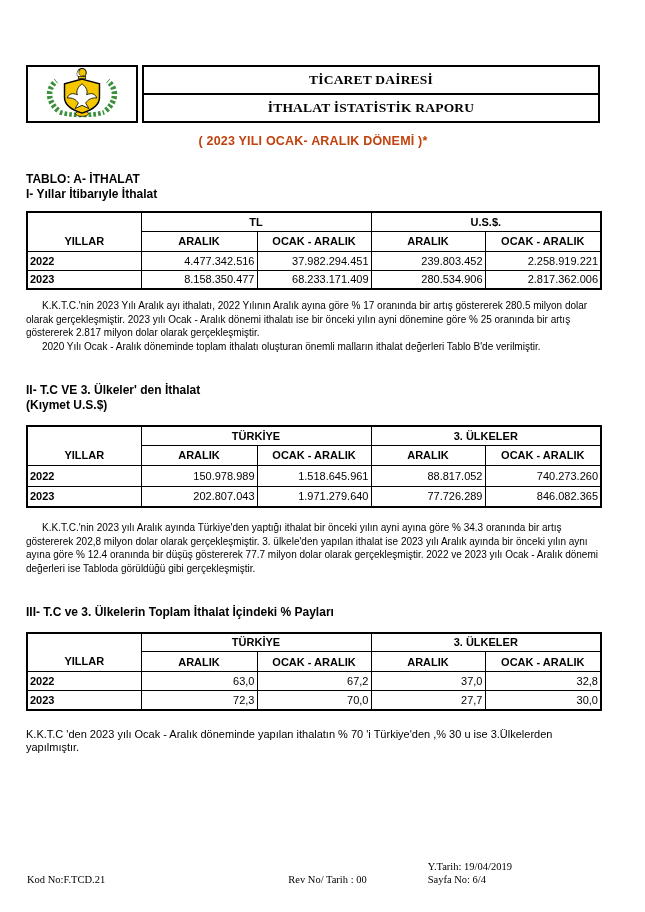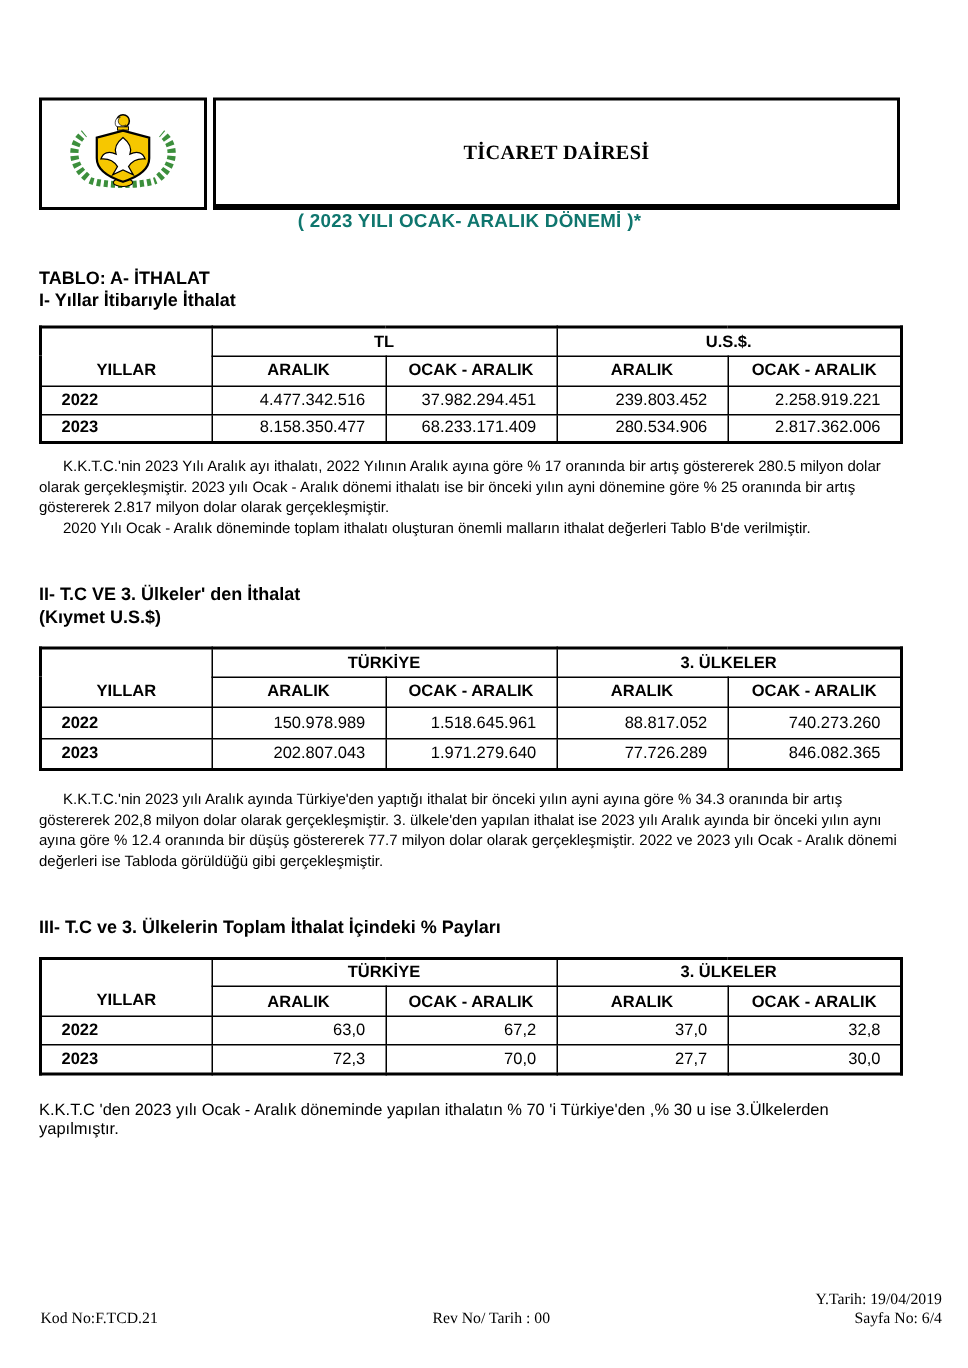--- a/index.html
+++ b/index.html
@@ -4,49 +4,49 @@
 <style>
   * { margin:0; padding:0; box-sizing:border-box; }
   html,body { background:#fff; }
   .page {
     position:relative; width:645px; height:912px; background:#fff;
     font-family:"Liberation Sans", sans-serif; color:#000; overflow:hidden;
   }
   .content { position:absolute; left:26px; top:65px; width:574px; }
 
   
-  .header-box { display:flex; height:75px;text-align:center; }
+  .header-box { display:flex; height:58px;text-align:center; }
   .logo-cell {
     width:112px; border:2px solid #000; margin-right:4px;
     display:flex; align-items:center; justify-content:center;
   }
   .title-cell { flex:1; border:2px solid #000; display:flex; flex-direction:column; }
   .title-row {
     flex:1; display:flex; align-items:center; justify-content:center;
     font-family:"Liberation Serif", serif; font-weight:bold; font-size:13.5px;
     letter-spacing:.2px;
   }
   .title-row.first { border-bottom:2px solid #000; }
   .subtitle {
-    text-align:center; font-weight:bold; font-size:12.5px;
-    color:#0f766e; letter-spacing:.2px;
+    margin-top:11px; text-align:center; font-weight:bold; font-size:12.5px;
+    color:#c2410c; letter-spacing:.2px;
   }
 
   
   .h-block { font-weight:bold; font-size:12px; line-height:14.5px; }
   .h-a { margin-top:24px; }
   .h-ii { margin-top:30px; }
   .h-iii { margin-top:30px; }
 
   
   table.rpt {
     width:574px; border-collapse:collapse; table-layout:fixed;
     border:2px solid #000; font-size:11px; margin-top:10px;
   }
-  table.rpt td, table.rpt th { border:1px solid #000; padding:0 13px; overflow:hidden; }
+  table.rpt td, table.rpt th { border:1px solid #000; padding:0 2px; overflow:hidden; }
   table.rpt .grp  { height:19px; font-weight:bold; text-align:center; }
   table.rpt .colh { height:20px; font-weight:bold; text-align:center; }
   table.rpt .yillar { font-weight:bold; text-align:center; vertical-align:bottom; padding-bottom:4px; }
   table.rpt .year { height:19px; font-weight:bold; text-align:left; }
   table.rpt .num  { height:19px; text-align:right; }
   table.rpt .cnum { height:19px; text-align:right; }
   table.rpt.tall .year, table.rpt.tall .num { height:21px; }
 
   
   .para { font-size:10px; line-height:13.5px; margin-top:9px; }
@@ -55,21 +55,21 @@
   .note { font-size:11px; line-height:13.5px; margin-top:17px; }
 
   
   .page-footer {
     position:absolute; left:27px; top:860px; width:601px;
     display:flex; align-items:flex-end;
     font-family:"Liberation Serif", serif; font-size:10.5px;
   }
   .pf-left  { flex:1; text-align:left; padding-bottom:1px; }
   .pf-mid   { flex:1; text-align:center; padding-bottom:1px; }
-  .pf-right { flex:1; text-align:right; line-height:13px;font-family:Liberation Serif, serif; }
+  .pf-right { flex:1; text-align:left; line-height:13px;font-family:Liberation Serif, serif; }
 </style>
 </head>
 <body>
 
 <div class="page">
   <div class="content">
 
     <div class="header-box">
       <div class="logo-cell">
         <span>
@@ -88,20 +88,21 @@
 
             <path d="M50,19 C45,23 43.5,27 45,31 C39.5,28.5 35.5,30 34,34.5
                      C39.5,34 43.5,36 46,40 L42.5,46 L50,42.5 L57.5,46 L54,40
                      C56.5,36 60.5,34 66,34.5 C64.5,30 60.5,28.5 55,31
                      C56.5,27 55,23 50,19 Z" fill="#fff" stroke="#000" stroke-width="0.9"></path>
           </svg>
         </span>
       </div>
       <div class="title-cell">
         <div class="title-row first">TİCARET DAİRESİ</div>
+        <div class="title-row">İTHALAT İSTATİSTİK RAPORU</div>
       </div>
     </div>
 
     <div class="subtitle">( 2023 YILI OCAK- ARALIK  DÖNEMİ )*</div>
 
     <div class="h-block h-a">
       <div>TABLO: A- İTHALAT</div>
       <div>I- Yıllar İtibarıyle  İthalat</div>
     </div>
 

